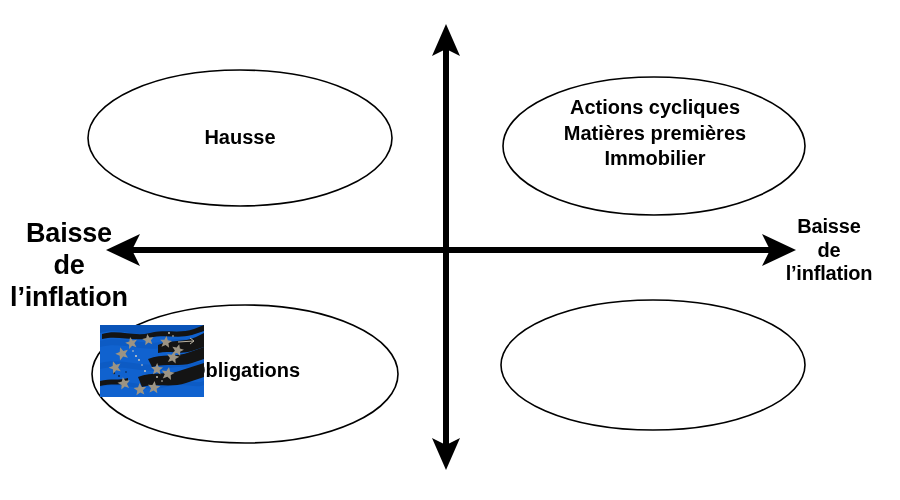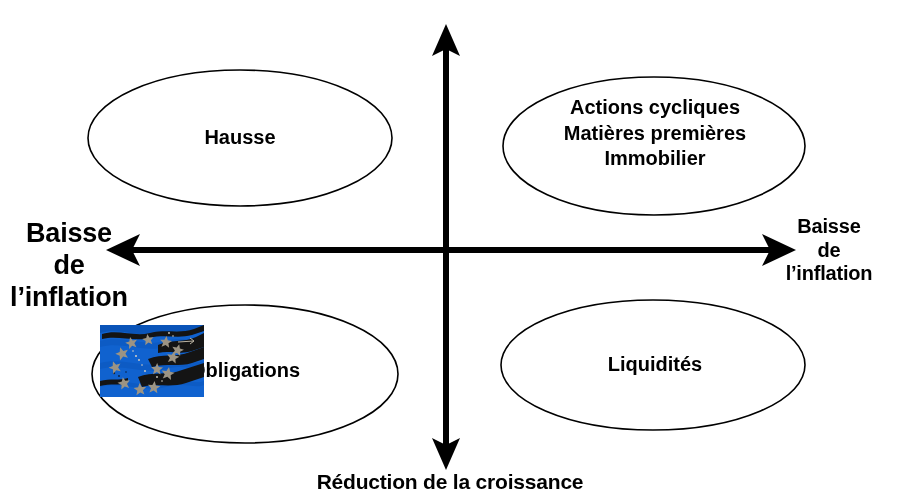--- a/index.html
+++ b/index.html
@@ -122,39 +122,37 @@
       <polygon points="796,250 762,234 770,250 762,266" fill="#000000"></polygon>
     </g>
 
     <ellipse cx="240" cy="138" rx="152" ry="68" fill="#ffffff" stroke="#000000" stroke-width="1.6"></ellipse>
     <ellipse cx="654" cy="146" rx="151" ry="69" fill="#ffffff" stroke="#000000" stroke-width="1.6"></ellipse>
     <ellipse cx="245" cy="374" rx="153" ry="69" fill="#ffffff" stroke="#000000" stroke-width="1.6"></ellipse>
     <ellipse cx="653" cy="365" rx="152" ry="65" fill="#ffffff" stroke="#000000" stroke-width="1.6"></ellipse>
   </svg>
 
 
-  <div class="axis-label" id="label-bottom">Réduction de la croissance</div>
 
   <div class="axis-label" id="label-left">Baisse
 de
 l’inflation</div>
 
   <div class="axis-label" id="label-right">Baisse
 de
 l’inflation</div>
 
   <div class="quad-text" id="text-actions">Hausse</div>
 
   <div class="quad-text" id="text-cycliques">Actions cycliques
 Matières premières
 Immobilier</div>
 
   <div class="quad-text" id="text-obligations">Obligations</div>
 
-  <div class="quad-text" id="text-liquidites">Liquidités</div>
 
   <div id="eu-flag">
     <svg viewBox="0 0 104 72" preserveAspectRatio="none">
       <rect x="0" y="0" width="104" height="72" fill="#1062cf"></rect>
       <path d="M0,8 C20,2 40,14 62,8 C80,3 94,10 104,6 L104,0 L0,0 Z" fill="#0a54b8"></path>
       <path d="M0,22 C22,16 44,28 66,22 C84,17 96,24 104,20 L104,14 C96,18 84,11 66,16 C44,22 22,10 0,16 Z" fill="#0d5bc4"></path>
       <path d="M0,44 C22,38 44,50 66,44 C84,39 96,46 104,42 L104,36 C96,40 84,33 66,38 C44,44 22,32 0,38 Z" fill="#0d5bc4"></path>
       <path d="M0,62 C22,56 44,68 66,62 C84,57 96,64 104,60 L104,56 C96,60 84,53 66,58 C44,64 22,52 0,58 Z" fill="#0d5bc4"></path>
 
       <path d="M2,9 C18,4 34,12 50,8 C66,4 80,9 94,4 L104,0 L104,6 L92,10 C78,14 64,9 50,13 C34,17 18,10 2,14 Z" fill="#141414"></path>

